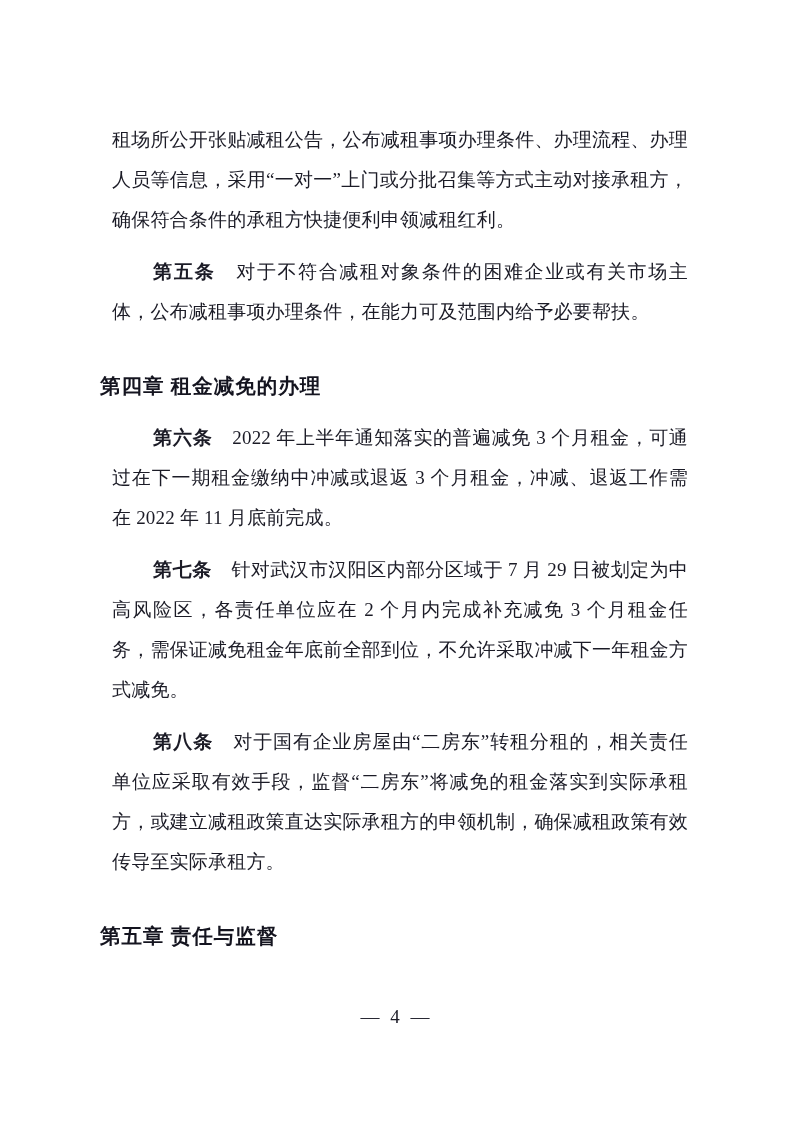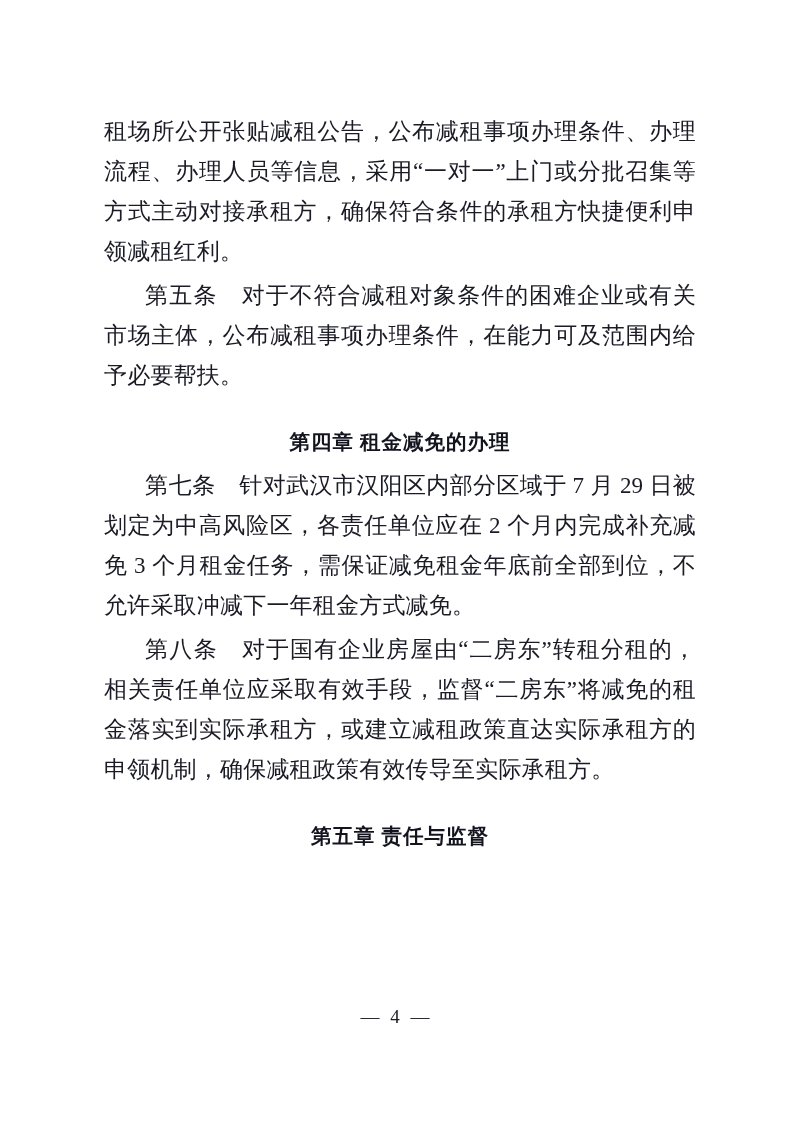--- a/index.html
+++ b/index.html
@@ -20,41 +20,40 @@
     left: 0; top: 0;
     width: 793px;
     height: 1124px;
     box-sizing: border-box;
     padding: 108px 96px 0 100px;
   }
   .doc-body {
     width: 600px;
   }
   p.para {
-    margin: 4px;
-    font-size: 23px;
+    margin: 12px;
+    font-size: 19px;
     line-height: 40px;
     text-align: justify;
     text-justify: inter-ideograph;
     letter-spacing: 0.2px;
     color: #1b1b26;
   }
   p.indent {
     text-indent: 41px;
   }
   .art-label {
-    font-weight: normal;
+    font-weight: bold;
     letter-spacing: 0.5px;
   }
   h2.chapter {
     margin: 0;
     font-size: 20.5px;
     line-height: 40px;
     font-weight: bold;
-    text-align: center;
     letter-spacing: 1px;
     color: #14141f;
   }
   .gap-before-chapter {
     height: 22px;
   }
   .gap-after-chapter {
     height: 0px;
   }
   .footer {
@@ -82,20 +81,23 @@
     <p class="para indent">
       <span class="art-label">第五条</span><span>　对于不符合减租对象条件的困难企业或有关市场主体，公布减租事项办理条件，在能力可及范围内给予必要帮扶。</span>
     </p>
 
     <div class="gap-before-chapter"></div>
 
     <h2 class="chapter">第四章  租金减免的办理</h2>
 
     <div class="gap-after-chapter"></div>
 
+    <p class="para indent">
+      <span class="art-label">第六条</span><span>　2022 年上半年通知落实的普遍减免 3 个月租金，可通过在下一期租金缴纳中冲减或退返 3 个月租金，冲减、退返工作需在 2022 年 11 月底前完成。</span>
+    </p>
 
     <p class="para indent">
       <span class="art-label">第七条</span><span>　针对武汉市汉阳区内部分区域于 7 月 29 日被划定为中高风险区，各责任单位应在 2 个月内完成补充减免 3 个月租金任务，需保证减免租金年底前全部到位，不允许采取冲减下一年租金方式减免。</span>
     </p>
 
     <p class="para indent">
       <span class="art-label">第八条</span><span>　对于国有企业房屋由“二房东”转租分租的，相关责任单位应采取有效手段，监督“二房东”将减免的租金落实到实际承租方，或建立减租政策直达实际承租方的申领机制，确保减租政策有效传导至实际承租方。</span>
     </p>
 
     <div class="gap-before-chapter"></div>

